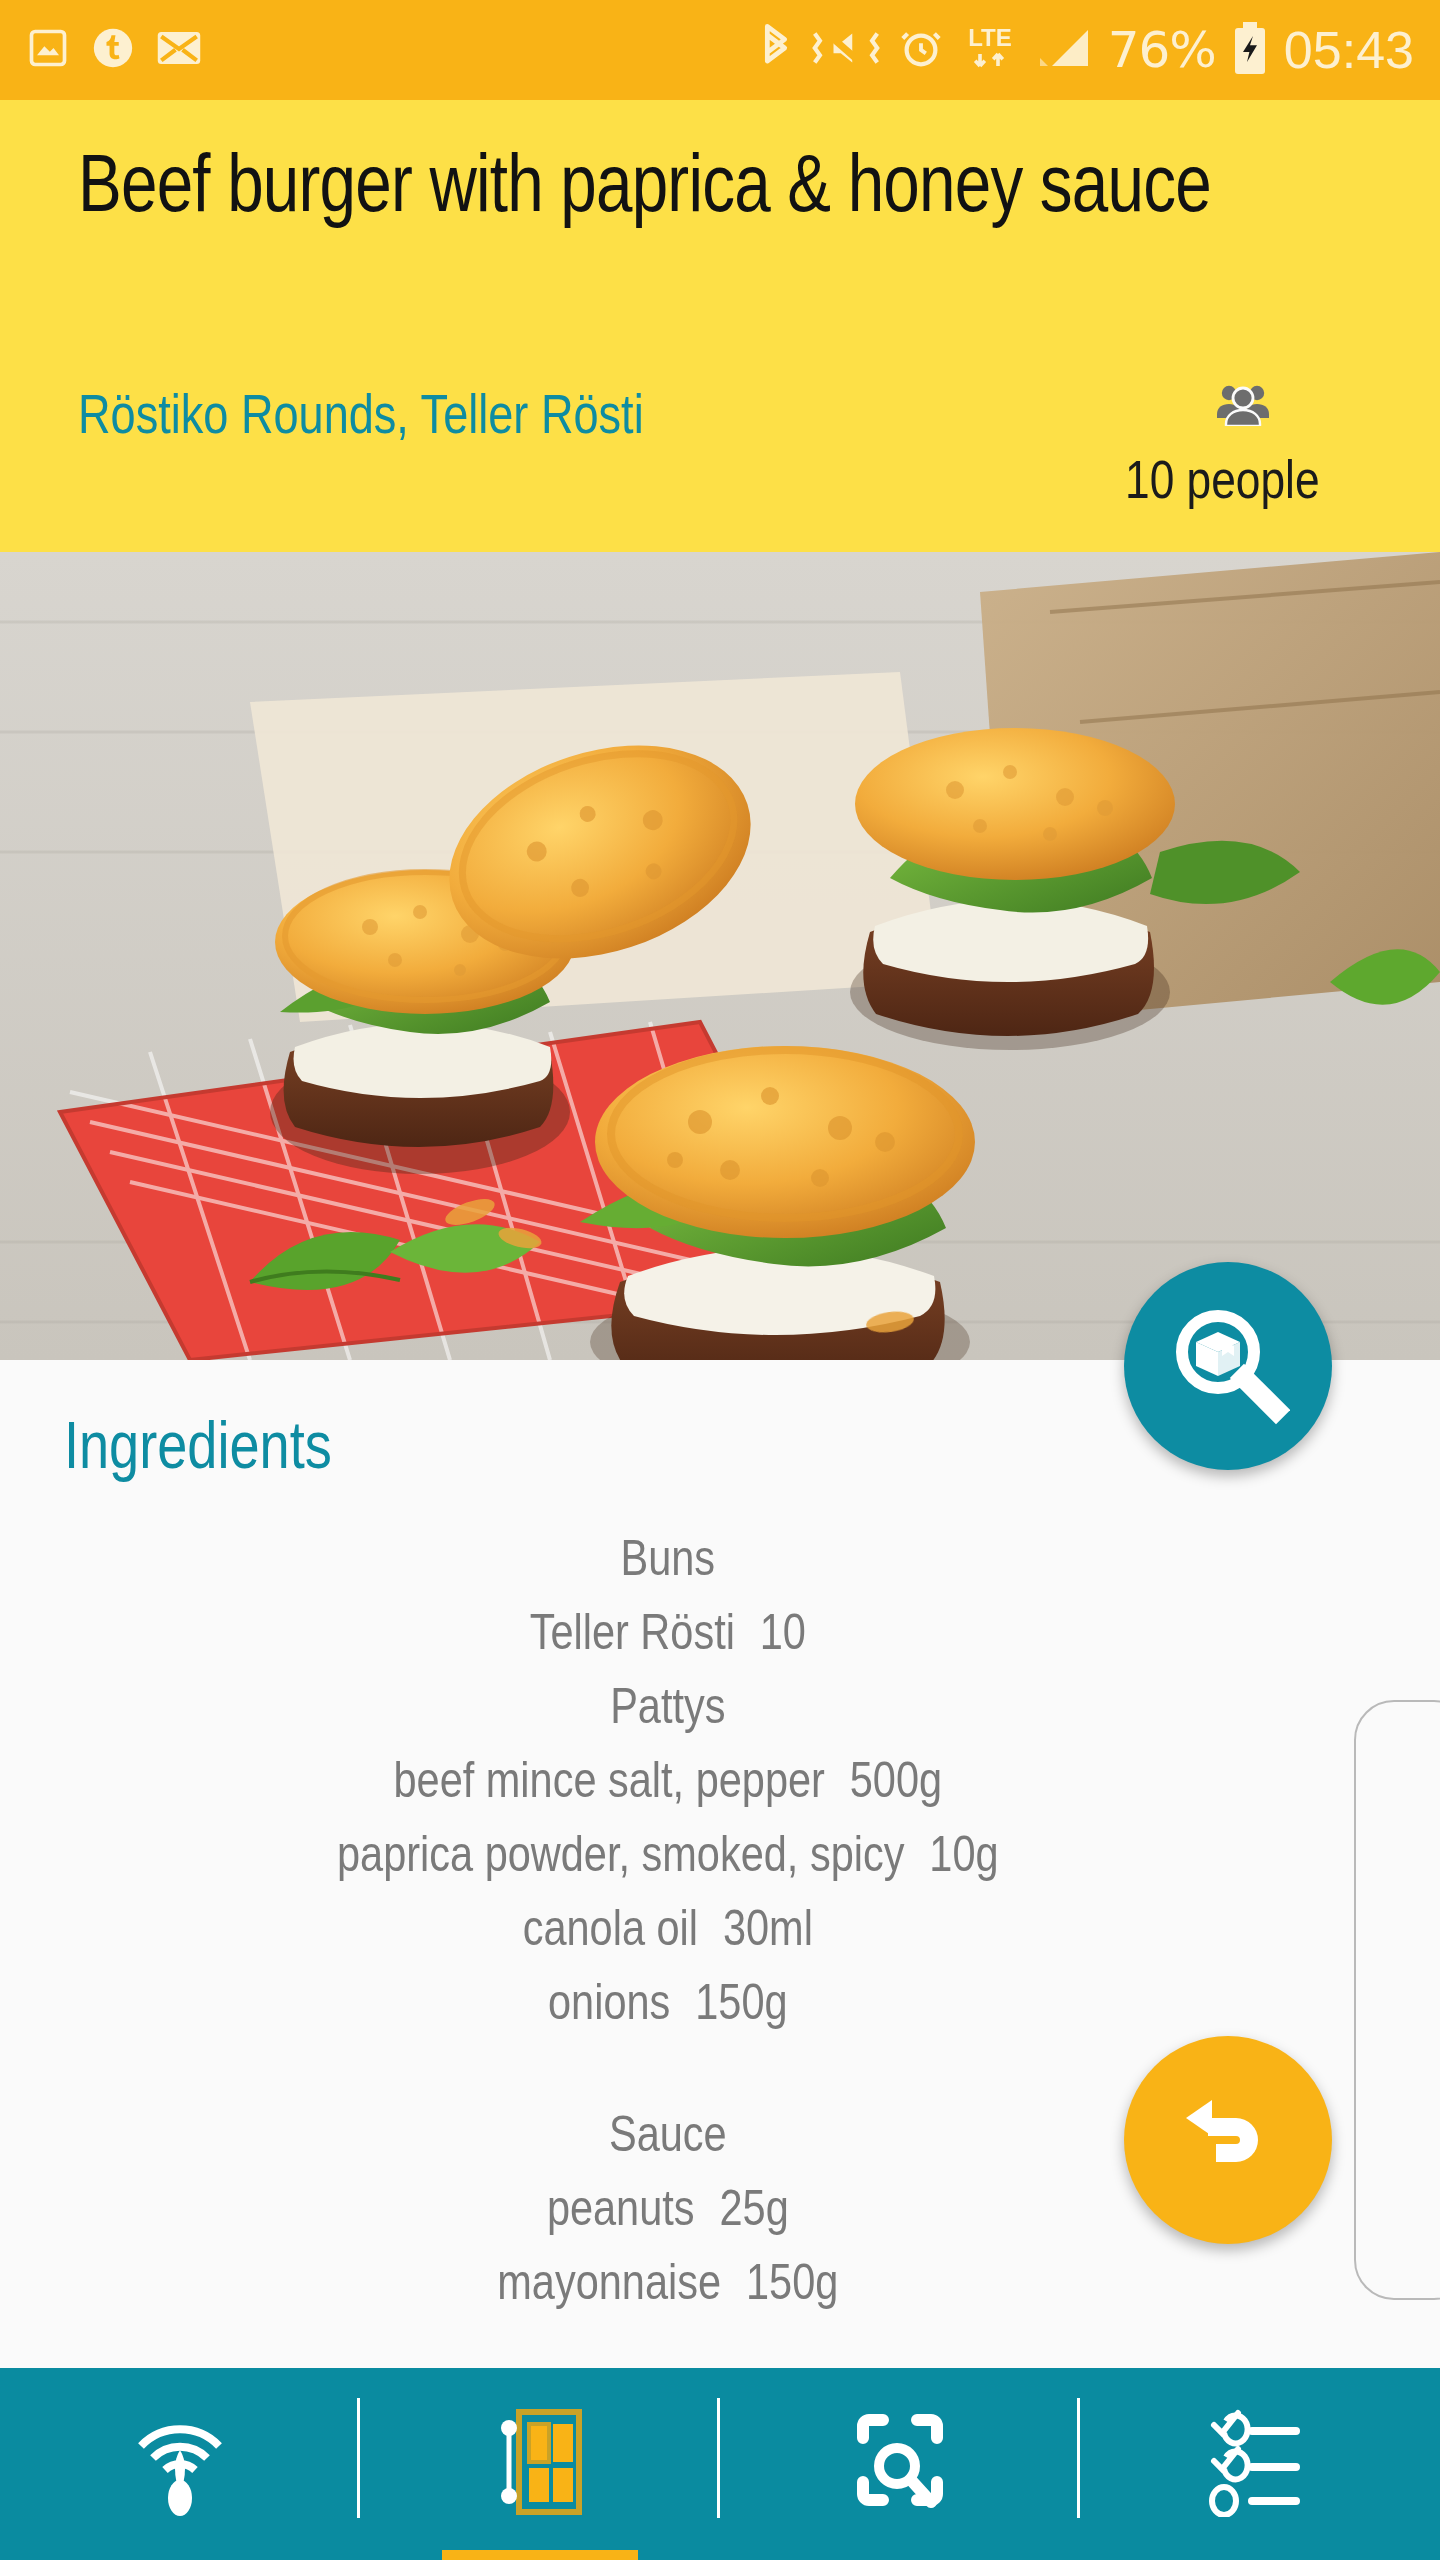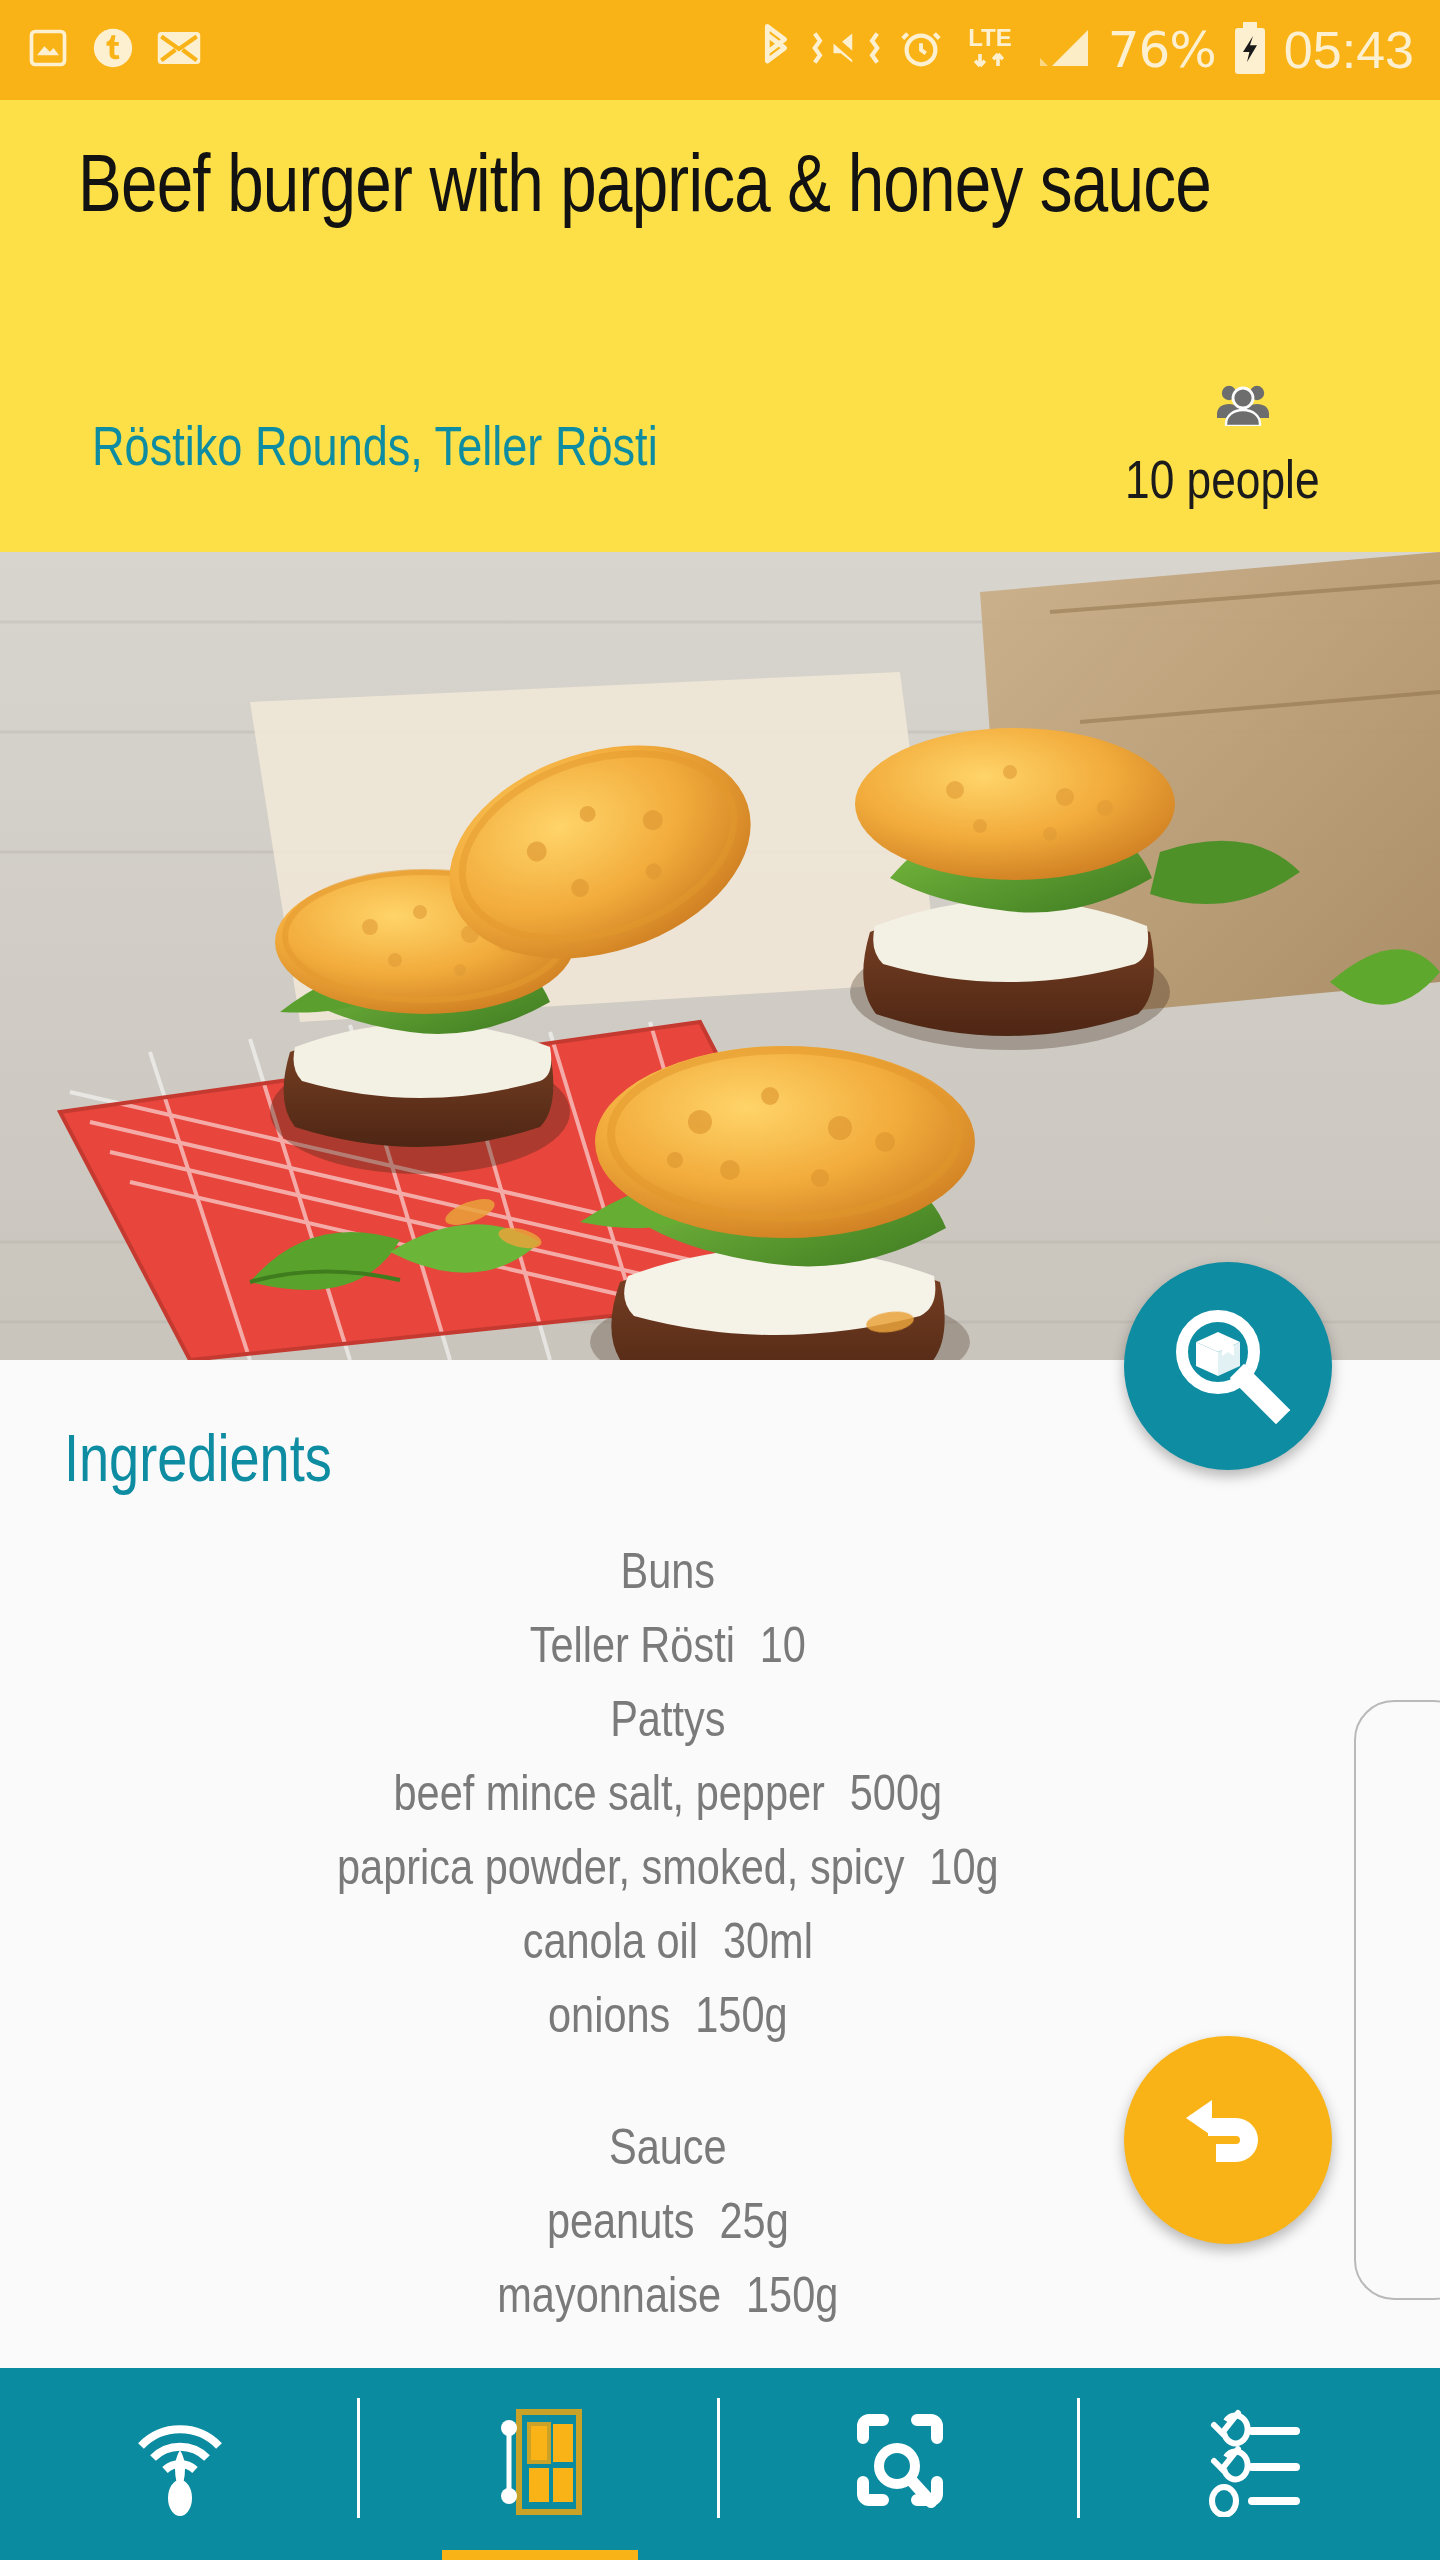--- a/index.html
+++ b/index.html
@@ -33,22 +33,22 @@
     background: #fde047; padding: 40px 78px 0 78px;
   }
   .title {
     font-family: "Liberation Sans Narrow", "Liberation Sans", sans-serif;
     font-size: 82px; line-height: 1.06; color: #121212;
     font-weight: 400; letter-spacing: -1px;
     transform: scaleX(0.80); transform-origin: left top;
     width: 1700px;
   }
   .subrow {
-    position: absolute; left: 92px; right: 78px; top: 282px;
-    display: flex; align-items: center; justify-content: space-between;
+    position: absolute; left: 78px; right: 78px; top: 282px;
+    display: flex; align-items: flex-start; justify-content: space-between;
   }
   .subtitle {
     font-size: 55px; color: #0E8CA2; font-weight: 400;
     transform: scaleX(0.82); transform-origin: left center;
     white-space: nowrap;
   }
   .people { display: flex; align-items: center; gap: 18px; flex-direction: column; }
   .people-text {
     font-size: 54px; color: #1b1b1b;
     transform: scaleX(0.82); transform-origin: left center; white-space: nowrap;
@@ -57,21 +57,21 @@
   
   .photo {
     position: absolute; top: 552px; left: 0; width: 1440px; height: 808px;
     overflow: hidden;
   }
   .photo svg { display: block; width: 1440px; height: 808px; }
 
   
   .content {
     position: absolute; top: 1360px; left: 0; width: 1440px; height: 1008px;
-    background: #fafafa; padding: 60px 0 0 0; overflow: hidden;
+    background: #fafafa; padding: 47px 0 0 0; overflow: hidden;
   }
   .section-title {
     font-size: 66px; color: #0E8CA2; font-weight: 400; padding-left: 78px;
     transform: scaleX(0.82); transform-origin: left center; white-space: nowrap;
   }
   .ing-list { padding-left: 120px; padding-top: 38px; text-align: center; }
   .ing-row {
     font-size: 50px; color: #7a7a7a; line-height: 1.48;
     transform: scaleX(0.83); transform-origin: left center; white-space: nowrap;
   }

